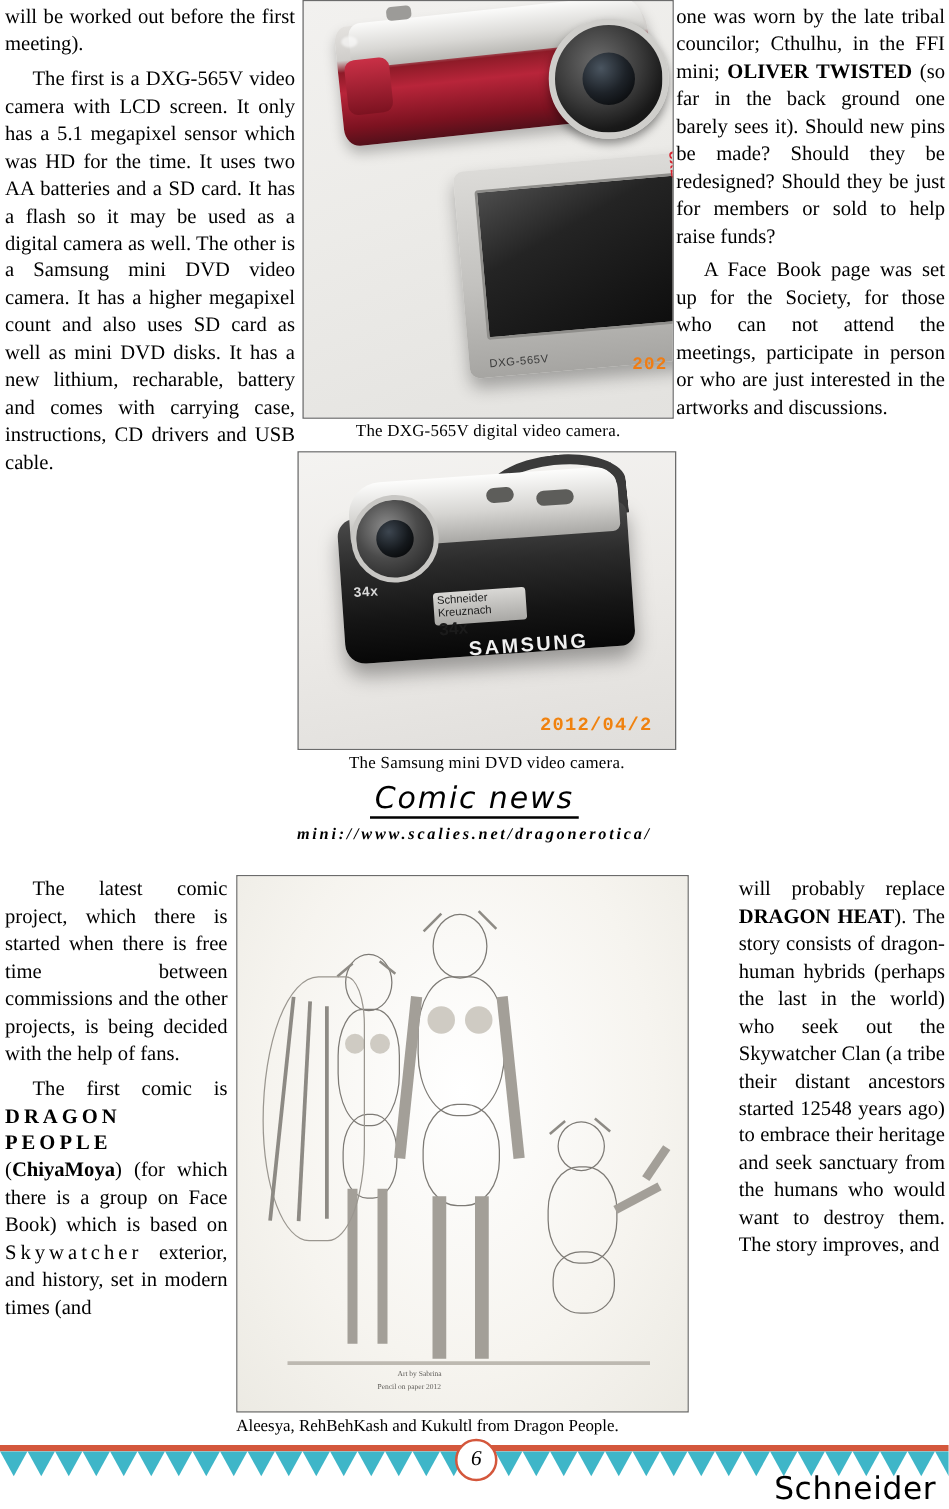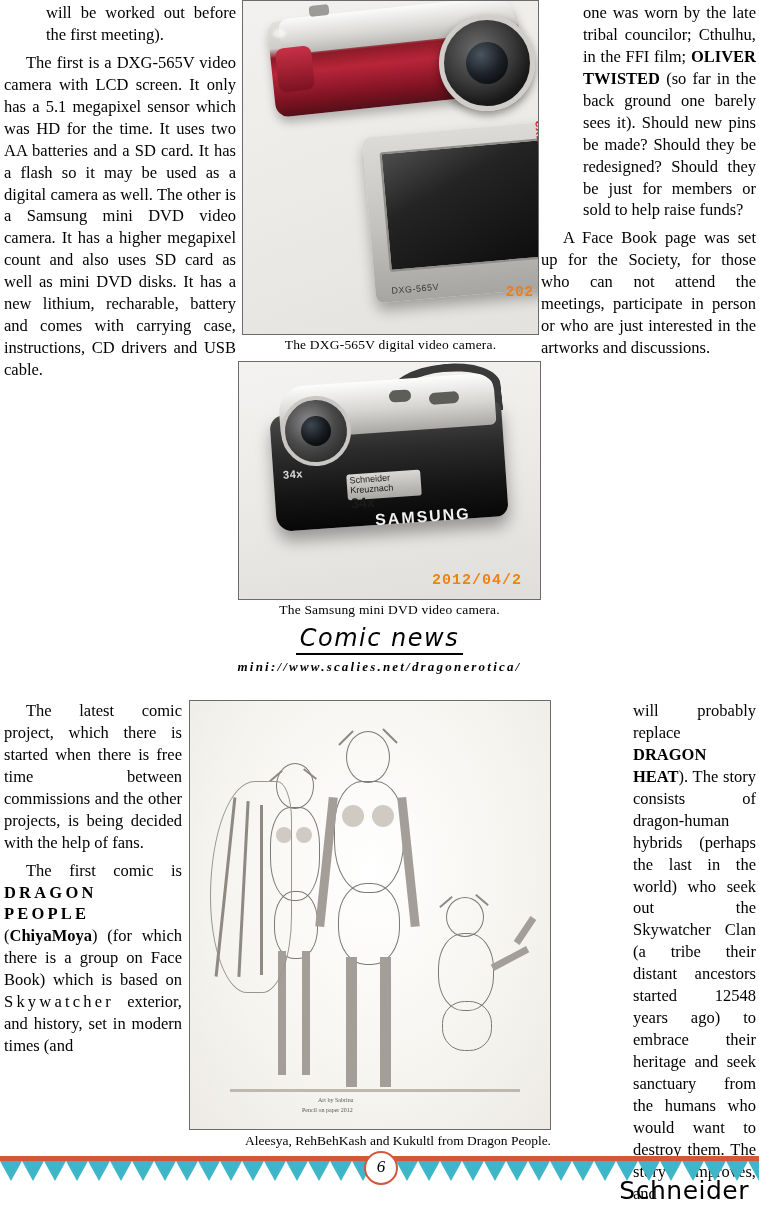--- a/index.html
+++ b/index.html
@@ -27,21 +27,21 @@
     position: absolute;
     text-align: justify;
     font-size: 16.5px;
     line-height: 1.33;
   }
   .col p {
     margin: 0 0 6px 0;
     text-indent: 22px;
     text-align: justify;
   }
-  .col p.noindent { text-indent: 0; margin-left: 42px; }
+  .col p.noindent { text-indent: 0; }
 
   #col-left-top   { left: 4px;  top: 2px;  width: 232px; }
   #col-right-top  { left: 541px; top: 2px; width: 215px; }
 
   
   .figure {
     position: absolute;
   }
   .figure .imgbox {
     border: 1px solid #6b6b6b;
@@ -249,21 +249,21 @@
   #fig-comic .imgbox {
     width: 360px; height: 428px;
     border: 1px solid #6b6b6b;
     background: #f3f1ec;
     position: relative;
     overflow: hidden;
   }
   #fig-comic .caption {
     font-family: "Liberation Serif", serif;
     font-size: 13.5px;
-    text-align: right;
+    text-align: left;
     padding-top: 3px;
   }
   .sketch-bg {
     position: absolute; inset: 0;
     background:
       radial-gradient(ellipse at 50% 40%, #ffffff 0%, #f6f4ef 60%, #eceae3 100%);
   }
   .fig-person {
     position: absolute;
     filter: blur(0.3px);
@@ -317,21 +317,21 @@
 <body>
 
 <div class="page">
 
   <div class="col" id="col-left-top">
     <p class="noindent">will be worked out before the first meeting).</p>
     <p>The first is a DXG-565V video camera with LCD screen. It only has a 5.1 megapixel sensor which was HD for the time. It uses two AA batteries and a SD card. It has a flash so it may be used as a digital camera as well. The other is a Samsung mini DVD video camera. It has a higher megapixel count and also uses SD card as well as mini DVD disks. It has a new lithium, recharable, battery and comes with carrying case, instructions, CD drivers and USB cable.</p>
   </div>
 
   <div class="col" id="col-right-top">
-    <p class="noindent"><span>one was worn by the late tribal councilor; Cthulhu, in the FFI film; </span><b class="bold">OLIVER TWISTED</b><span> (so far in the back ground one barely sees it). Should new pins be made? Should they be redesigned? Should they be just for members or sold to help raise funds?</span></p>
+    <p class="noindent"><span>one was worn by the late tribal councilor; Cthulhu, in the FFI mini; </span><b class="bold">OLIVER TWISTED</b><span> (so far in the back ground one barely sees it). Should new pins be made? Should they be redesigned? Should they be just for members or sold to help raise funds?</span></p>
     <p>A Face Book page was set up for the Society, for those who can not attend the meetings, participate in person or who are just interested in the artworks and discussions.</p>
   </div>
 
   <div class="figure" id="fig-dxg">
     <div class="imgbox">
       <div class="cam1-bg"></div>
       <div class="cam1-body"></div>
       <div class="cam1-top"></div>
       <div class="cam1-shutter"></div>
       <div class="cam1-grip"></div>

